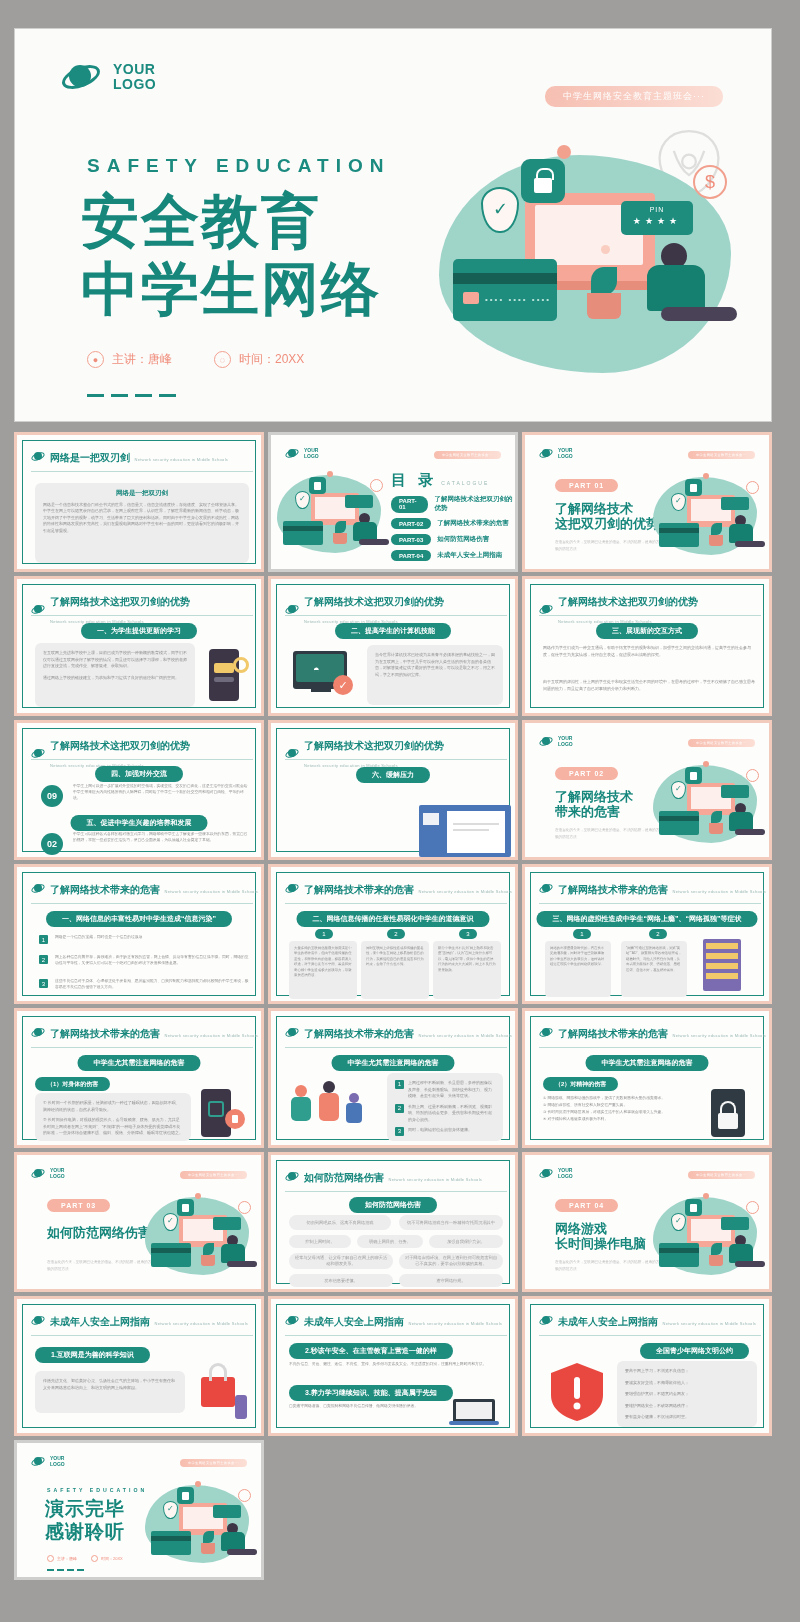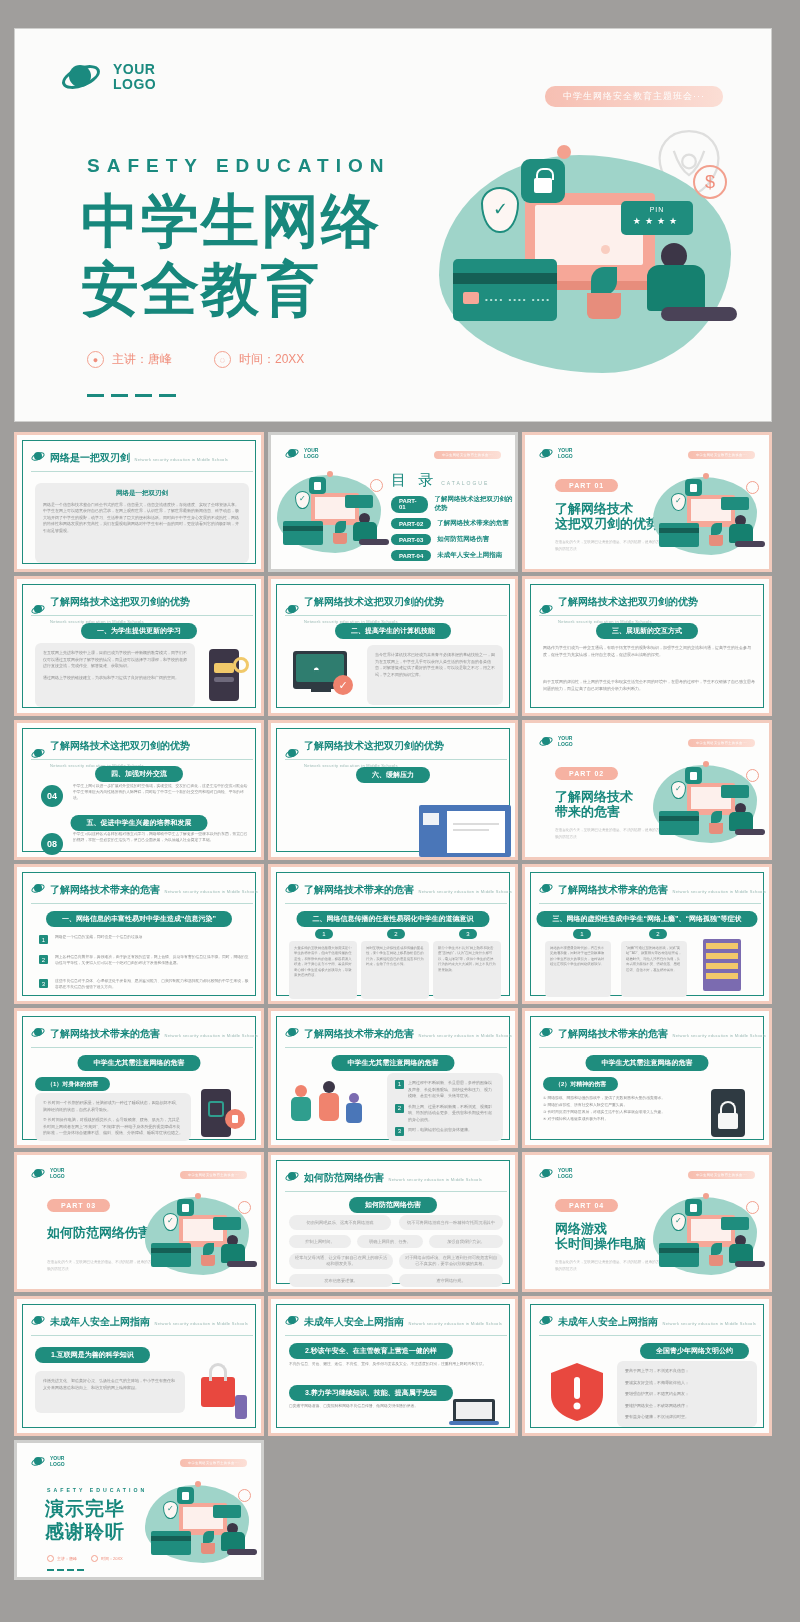--- a/index.html
+++ b/index.html
@@ -208,22 +208,22 @@
 
     <svg class="hero-watermark" viewBox="0 0 100 100">
       <path d="M50 8 C22 8 8 30 12 52 C16 74 36 92 50 92 C64 92 84 74 88 52 C92 30 78 8 50 8 Z" fill="none" stroke="#7a7a7a" stroke-width="3"></path>
       <path d="M30 34 C36 52 44 62 50 66 C56 62 64 52 70 34" fill="none" stroke="#7a7a7a" stroke-width="3"></path>
       <circle cx="50" cy="48" r="9" fill="none" stroke="#7a7a7a" stroke-width="3"></circle>
     </svg>
 
     <div class="hero-eyebrow">SAFETY EDUCATION</div>
 
     <div class="hero-title">
+      <div>安全教育</div>
       <div>中学生网络</div>
-      <div>安全教育</div>
     </div>
 
     <div class="hero-meta">
       <div class="meta-item">
         <span class="meta-circle">●</span>
         <span>主讲：唐峰</span>
       </div>
       <div class="meta-item">
         <span class="meta-circle">◌</span>
         <span>时间：20XX</span>
@@ -299,21 +299,21 @@
           <div class="sh"></div>
           <div class="pin"></div>
         <div class="cd"></div>
           <div class="pv"></div>
           <div class="pt"></div>
         <div class="ph"></div>
           <div class="pb"></div>
           <div class="pl"></div>
       </div>
       <div style="position:absolute;left:120px;top:36px;display:flex;align-items:baseline;gap:4px;">
-        <span style="color:#17877c;font-size:15px;font-weight:400;letter-spacing:4px;">目 录</span>
+        <span style="color:#17877c;font-size:15px;font-weight:700;letter-spacing:4px;">目 录</span>
         <span style="color:#9ab9b4;font-size:5px;letter-spacing:2px;">CATALOGUE</span>
       </div>
       <div style="position:absolute;left:120px;top:60px;display:flex;flex-direction:column;gap:5px;">
         <div style="display:flex;align-items:center;gap:6px;">
           <span style="background:#1f8d7e;color:#fff;font-size:6px;font-weight:800;padding:2.5px 8px;border-radius:8px;">PART-01</span>
           <span style="color:#17877c;font-size:6.5px;font-weight:700;">了解网络技术这把双刃剑的优势</span>
         </div>
         <div style="display:flex;align-items:center;gap:6px;">
           <span style="background:#1f8d7e;color:#fff;font-size:6px;font-weight:800;padding:2.5px 8px;border-radius:8px;">PART-02</span>
           <span style="color:#17877c;font-size:6.5px;font-weight:700;">了解网络技术带来的危害</span>
@@ -429,24 +429,24 @@
       <div class="t-head">
         <span class="t-logo">
             <span class="b"></span>
             <span class="r"></span>
           </span>
         <span><span class="t-title">了解网络技术这把双刃剑的优势</span>
         <span class="t-sub">Network security education in Middle Schools</span></span>
       </div>
       <div class="t-rule"></div>
       <div class="t-pill" style="top:43px;">四、加强对外交流</div>
-      <div class="num-circ" style="left:24px;top:62px;">04</div>
+      <div class="num-circ" style="left:24px;top:62px;">09</div>
       <div style="position:absolute;left:56px;top:60px;width:176px;color:#8d8d8d;font-size:3.8px;line-height:6px;">中学生上网可以进一步扩展对外交流的时空领域，实现交流、交友的自由化，这是生活中的交流可能会给中学生带来巨大内向性格所有的人际障碍，同时给了中学生一个新的社交空间和相对自由轻、平等的环境。</div>
       <div class="t-pill" style="top:92px;">五、促进中学生兴趣的培养和发展</div>
-      <div class="num-circ" style="left:24px;top:110px;">08</div>
+      <div class="num-circ" style="left:24px;top:110px;">02</div>
       <div style="position:absolute;left:56px;top:108px;width:176px;color:#8d8d8d;font-size:3.8px;line-height:6px;">中学生可以这种各式各样的相对独立式学习，网络帮助中学生去了解更多一些课本以外的东西，拓宽自己的视野，掌握一些必要的生活技巧，使自己全面发展，为以后融入社会奠定了基础。</div>
     </div>
 
     <div class="thumb">
         <div class="thumb-inner"></div>
       <div class="t-head">
         <span class="t-logo">
             <span class="b"></span>
             <span class="r"></span>
           </span>

